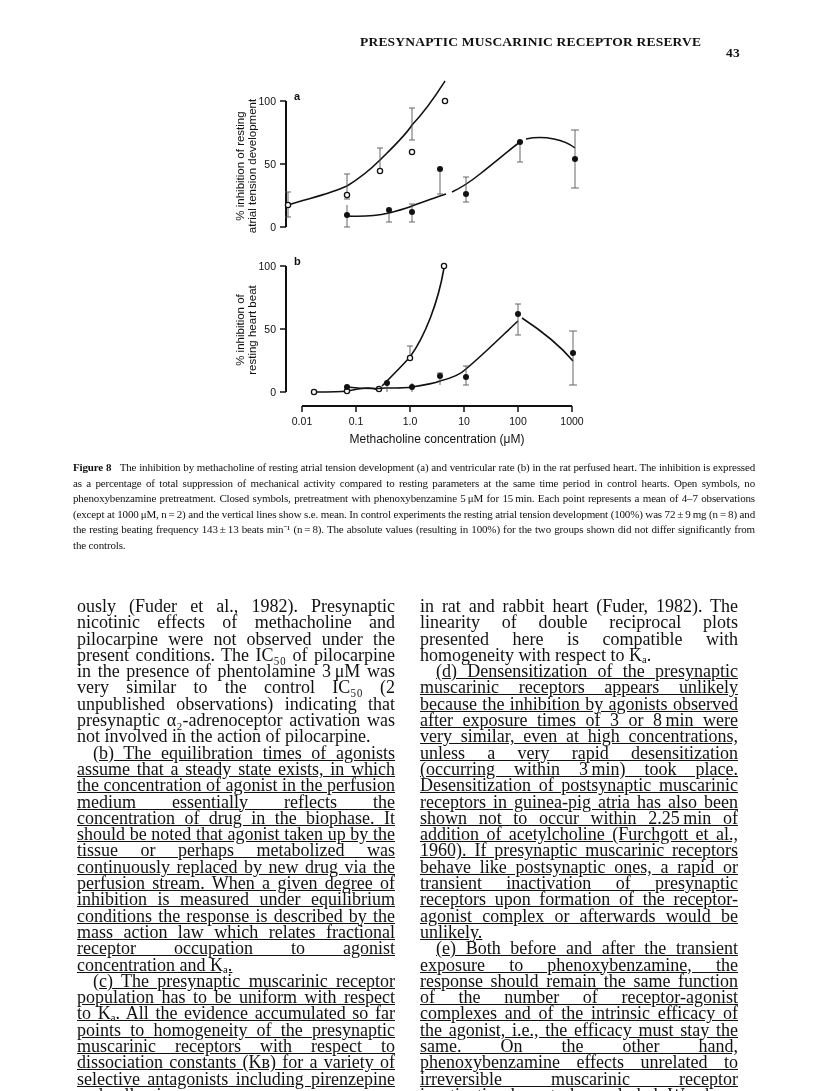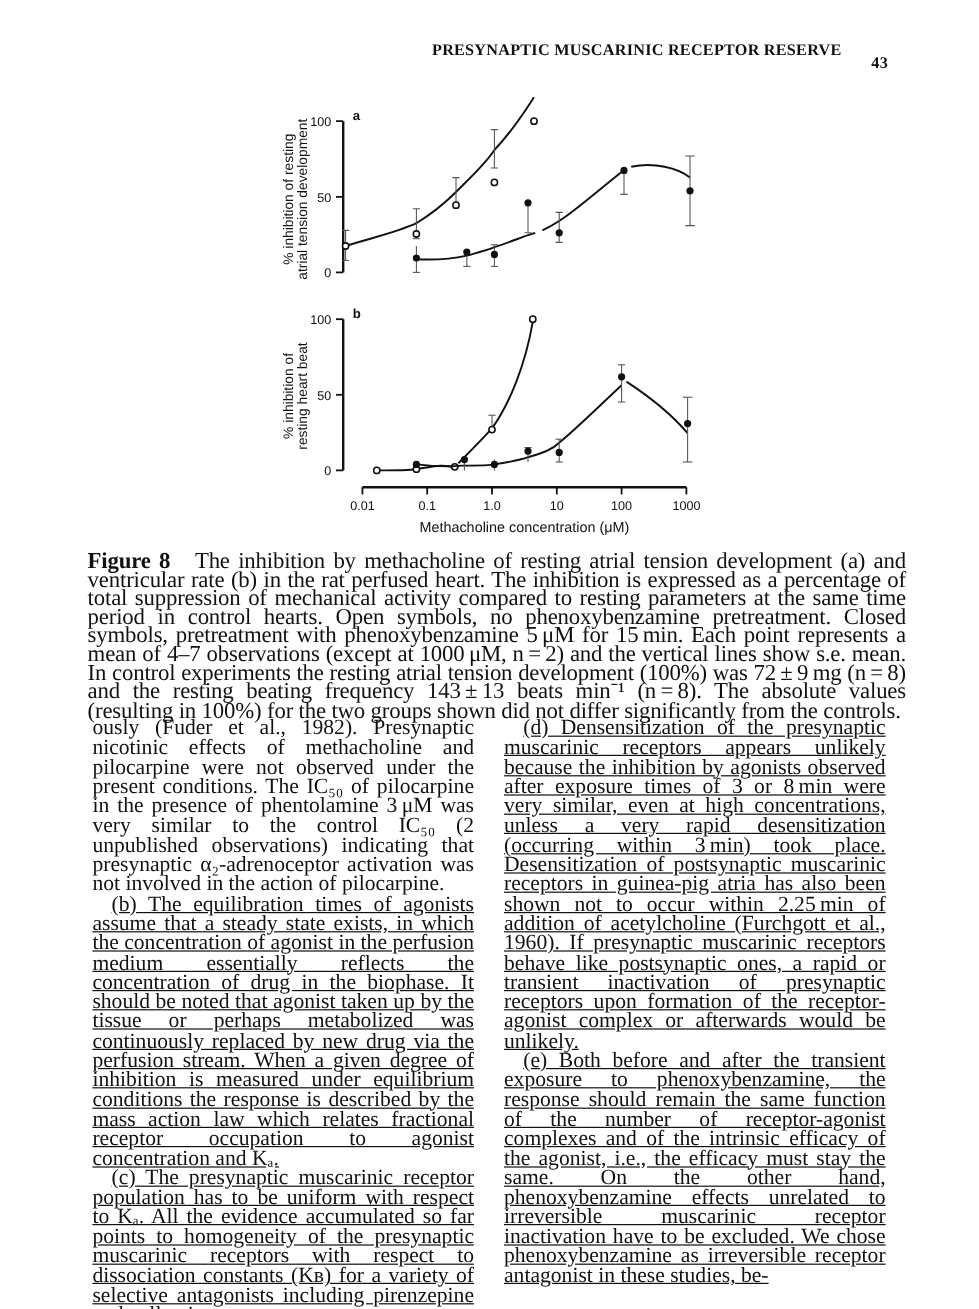--- a/index.html
+++ b/index.html
@@ -5,21 +5,21 @@
   html, body { margin:0; padding:0; background:#fff; }
   body { width:816px; height:1091px; position:relative; overflow:hidden; color:#111;
          font-family:"Liberation Serif", serif; }
   .running-head { position:absolute; top:34px; left:360px; width:380px; font-size:13.5px;
          letter-spacing:0.2px; }
   .running-head .title { position:absolute; left:0; top:0;font-weight:bold; }
   .running-head .pgnum { position:absolute; right:0; top:0; font-weight:bold;margin-top:11px; }
   .figure { position:absolute; left:200px; top:78px; width:420px; height:375px; }
   .figure svg { position:absolute; left:0; top:0; }
   .sans { font-family:"Liberation Sans", sans-serif; }
-  .caption { position:absolute; left:73px; top:460px; width:682px; font-size:19px;
+  .caption { position:absolute; left:73px; top:460px; width:682px; font-size:11px;
          line-height:15.6px; text-align:justify; letter-spacing:-0.15px; }
   .caption b { font-weight:bold; }
   .col { position:absolute; top:598px; width:318px; font-size:18px; line-height:16.3px;
          text-align:justify; }
   .col.left { left:77px; }
   .col.right { left:420px; }
   .col p { margin:0; }
   .col p.indent { text-indent:16px;text-decoration:underline; }
 </style>
 </head>
@@ -186,15 +186,16 @@
   <span>The inhibition by methacholine of resting atrial tension development (a) and ventricular rate (b) in the rat perfused heart. The inhibition is expressed as a percentage of total suppression of mechanical activity compared to resting parameters at the same time period in control hearts. Open symbols, no phenoxybenzamine pretreatment. Closed symbols, pretreatment with phenoxybenzamine 5 μM for 15 min. Each point represents a mean of 4–7 observations (except at 1000 μM, n = 2) and the vertical lines show s.e. mean. In control experiments the resting atrial tension development (100%) was 72 ± 9 mg (n = 8) and the resting beating frequency 143 ± 13 beats min⁻¹ (n = 8). The absolute values (resulting in 100%) for the two groups shown did not differ significantly from the controls.</span>
 </div>
 
 <div class="col left">
   <p>ously (Fuder et al., 1982). Presynaptic nicotinic effects of methacholine and pilocarpine were not observed under the present conditions. The IC₅₀ of pilocarpine in the presence of phentolamine 3 μM was very similar to the control IC₅₀ (2 unpublished observations) indicating that presynaptic α₂-adrenoceptor activation was not involved in the action of pilocarpine.</p>
   <p class="indent">(b) The equilibration times of agonists assume that a steady state exists, in which the concentration of agonist in the perfusion medium essentially reflects the concentration of drug in the biophase. It should be noted that agonist taken up by the tissue or perhaps metabolized was continuously replaced by new drug via the perfusion stream. When a given degree of inhibition is measured under equilibrium conditions the response is described by the mass action law which relates fractional receptor occupation to agonist concentration and Kₐ.</p>
   <p class="indent">(c) The presynaptic muscarinic receptor population has to be uniform with respect to Kₐ. All the evidence accumulated so far points to homogeneity of the presynaptic muscarinic receptors with respect to dissociation constants (Kʙ) for a variety of selective antagonists including pirenzepine and gallamine</p>
 </div>
 
 <div class="col right">
+  <p>in rat and rabbit heart (Fuder, 1982). The linearity of double reciprocal plots presented here is compatible with homogeneity with respect to Kₐ.</p>
   <p class="indent">(d) Densensitization of the presynaptic muscarinic receptors appears unlikely because the inhibition by agonists observed after exposure times of 3 or 8 min were very similar, even at high concentrations, unless a very rapid desensitization (occurring within 3 min) took place. Desensitization of postsynaptic muscarinic receptors in guinea-pig atria has also been shown not to occur within 2.25 min of addition of acetylcholine (Furchgott et al., 1960). If presynaptic muscarinic receptors behave like postsynaptic ones, a rapid or transient inactivation of presynaptic receptors upon formation of the receptor-agonist complex or afterwards would be unlikely.</p>
   <p class="indent">(e) Both before and after the transient exposure to phenoxybenzamine, the response should remain the same function of the number of receptor-agonist complexes and of the intrinsic efficacy of the agonist, i.e., the efficacy must stay the same. On the other hand, phenoxybenzamine effects unrelated to irreversible muscarinic receptor inactivation have to be excluded. We chose phenoxybenzamine as irreversible receptor antagonist in these studies, be-</p>
 </div>
 
 </body></html>

